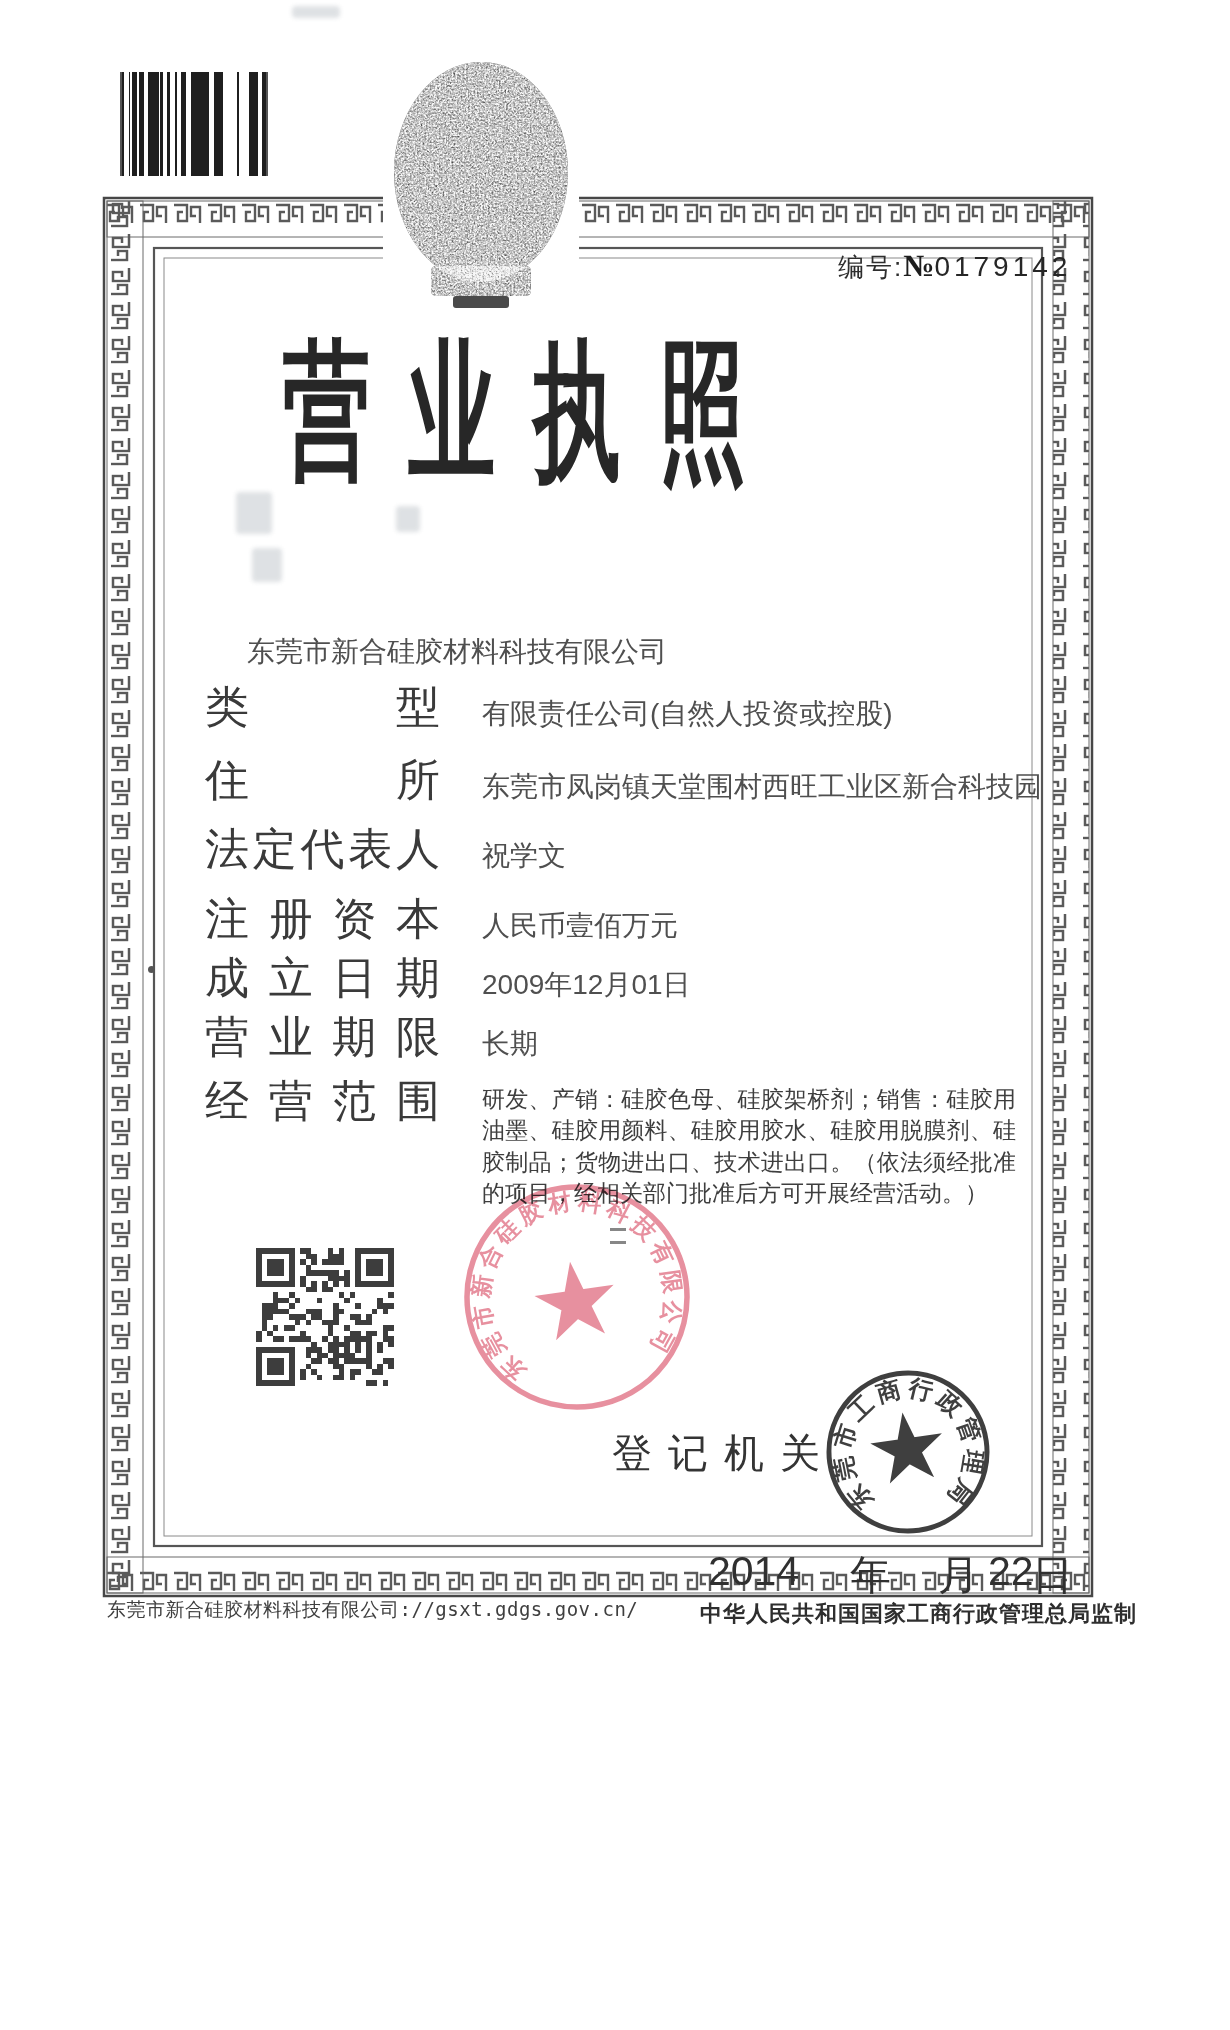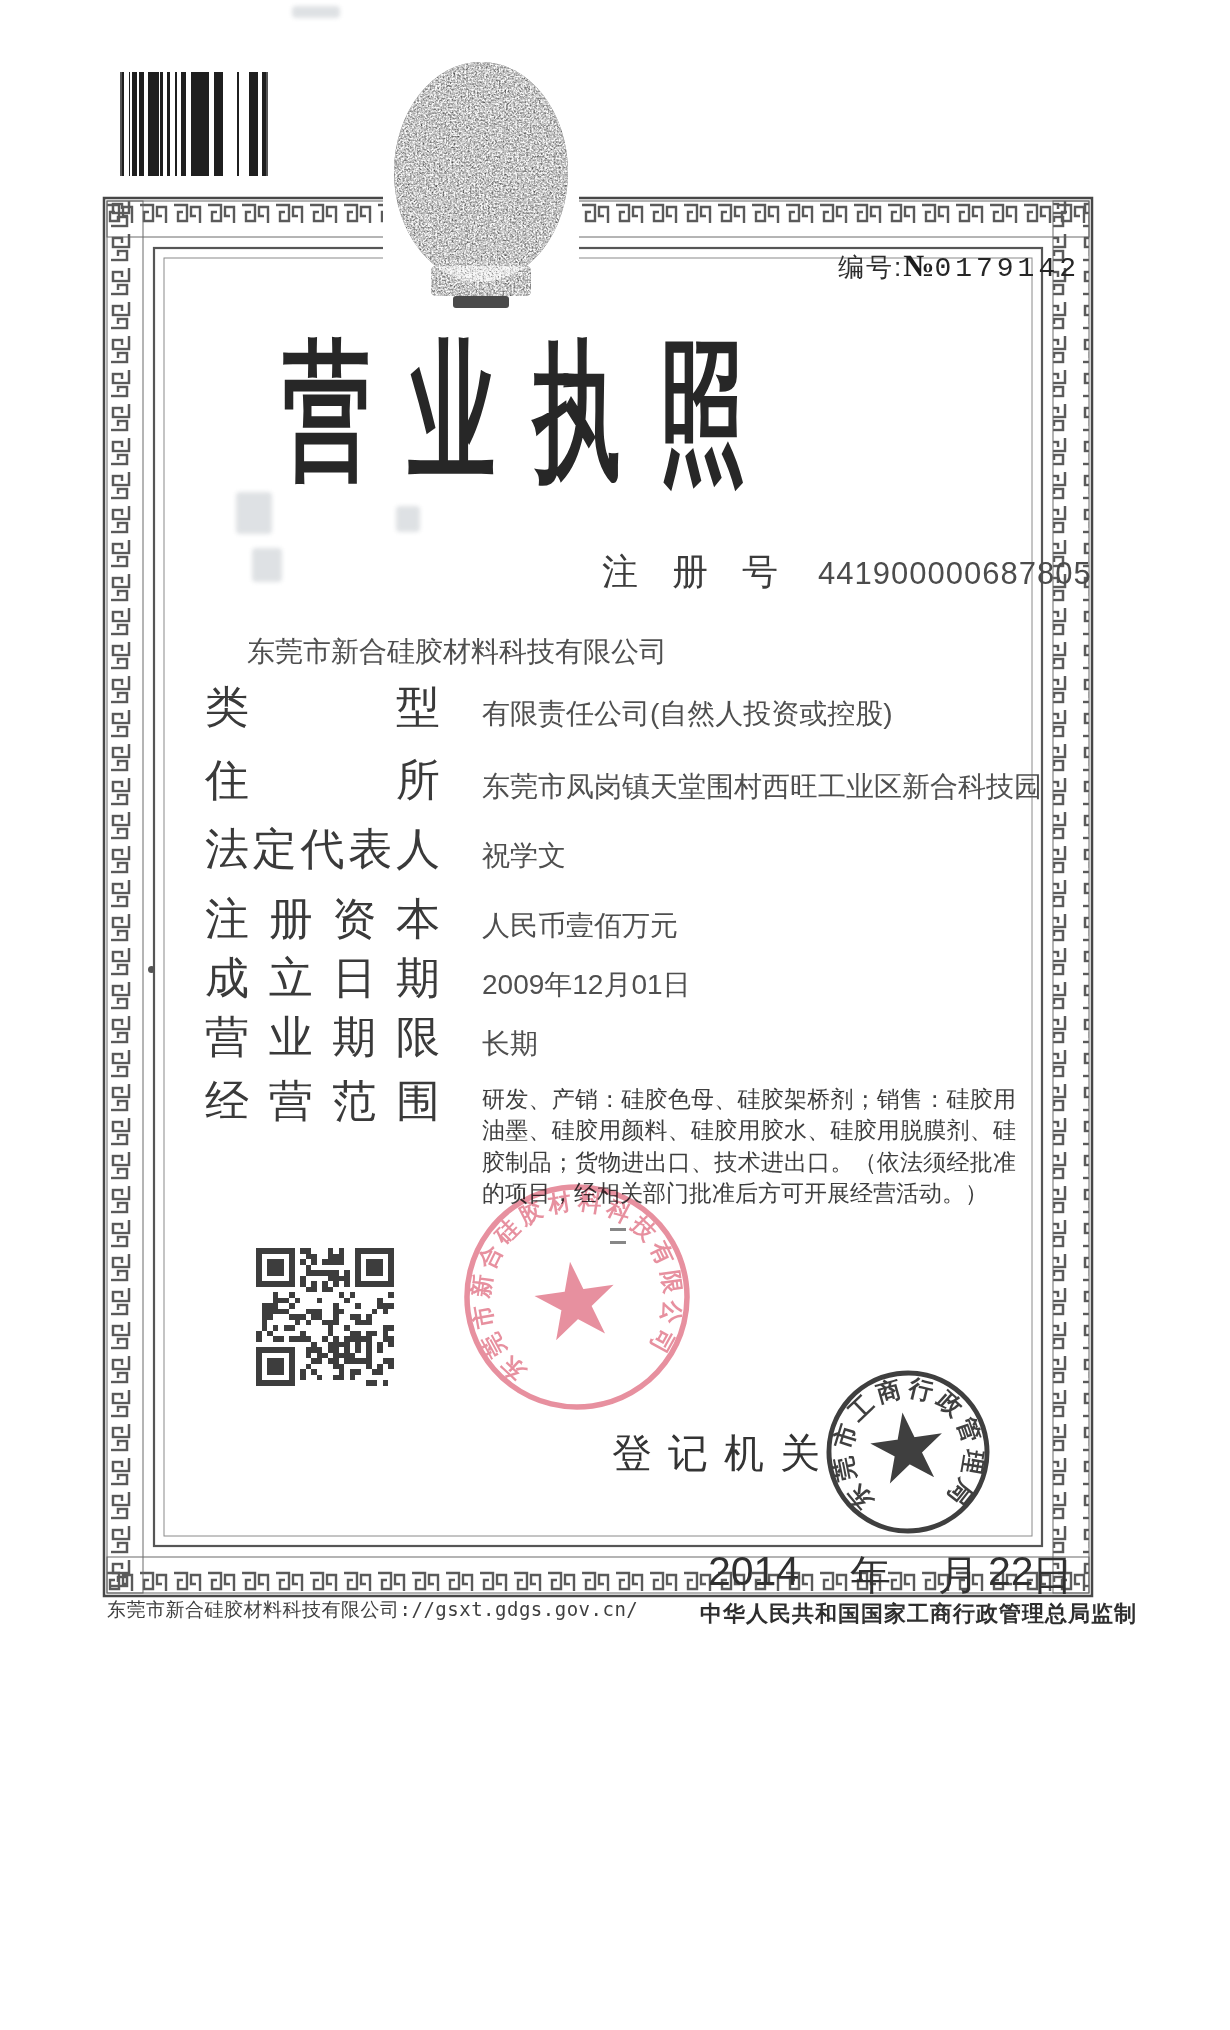--- a/index.html
+++ b/index.html
@@ -4,21 +4,21 @@
 <style>
   html,body{margin:0;padding:0;background:#e8e8e8;}
   .page{position:relative;width:1230px;height:2030px;background:#ffffff;overflow:hidden;
         font-family:"Liberation Sans","DejaVu Sans",sans-serif;color:#333;}
   .abs{position:absolute;}
 
   
   .serial-line{left:838px;top:248px;display:flex;align-items:baseline;}
   .serial-label{font-size:26px;color:#2e2e2e;letter-spacing:2px;}
   .serial-symbol{font-size:31px;font-weight:700;font-family:"Liberation Serif","DejaVu Serif",serif;color:#1d1d1d;}
-  .serial-number{font-size:28px;letter-spacing:4px;color:#262626;font-family:Liberation Mono, monospace;}
+  .serial-number{font-size:28px;letter-spacing:4px;color:#262626;font-family:Liberation Sans, sans-serif;}
 
   .doc-title{left:283px;top:336px;white-space:nowrap;}
   .doc-title span{display:inline-block;font-size:150px;line-height:1;font-weight:700;color:#272727;
       letter-spacing:66px;transform:scaleX(.58);transform-origin:0 0;}
 
   .regno-line{left:602px;top:548px;display:flex;align-items:baseline;}
   .regno-label{font-size:36px;letter-spacing:12px;color:#3c3c3c;}
   .regno-value{font-size:31px;letter-spacing:1px;color:#4c4c4c;margin-left:28px;}
 
   
@@ -127,24 +127,20 @@
   <div class="abs serial-line" style="z-index:3;">
     <span class="serial-label">编号:</span>
     <span class="serial-symbol">№</span>
     <span class="serial-number">0179142</span>
   </div>
 
   <div class="abs doc-title" style="z-index:3;">
     <span>营业执照</span>
   </div>
 
-  <div class="abs regno-line" style="z-index:3;">
-    <span class="regno-label">注 册 号</span>
-    <span class="regno-value">441900000687805</span>
-  </div>
 
   <div class="row" style="top:622px;z-index:3;">
     <span class="fvalue">东莞市新合硅胶材料科技有限公司</span>
   </div>
   <div class="row" style="top:684px;z-index:3;">
     <span class="flabel">类型</span>
     <span class="fvalue">有限责任公司(自然人投资或控股)</span>
   </div>
   <div class="row" style="top:757px;z-index:3;">
     <span class="flabel">住所</span>

